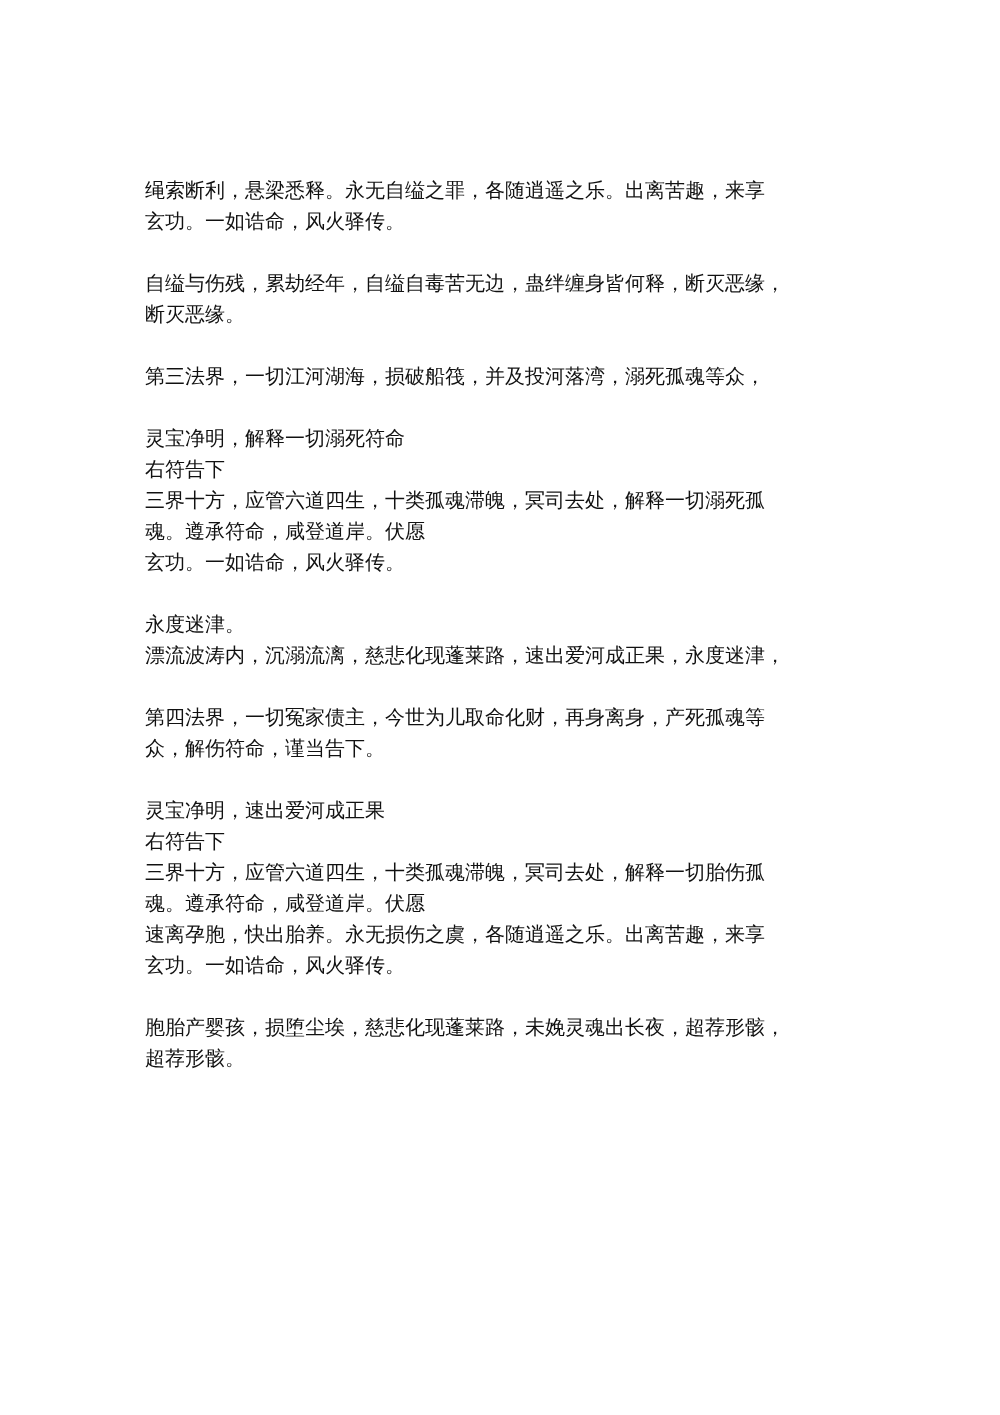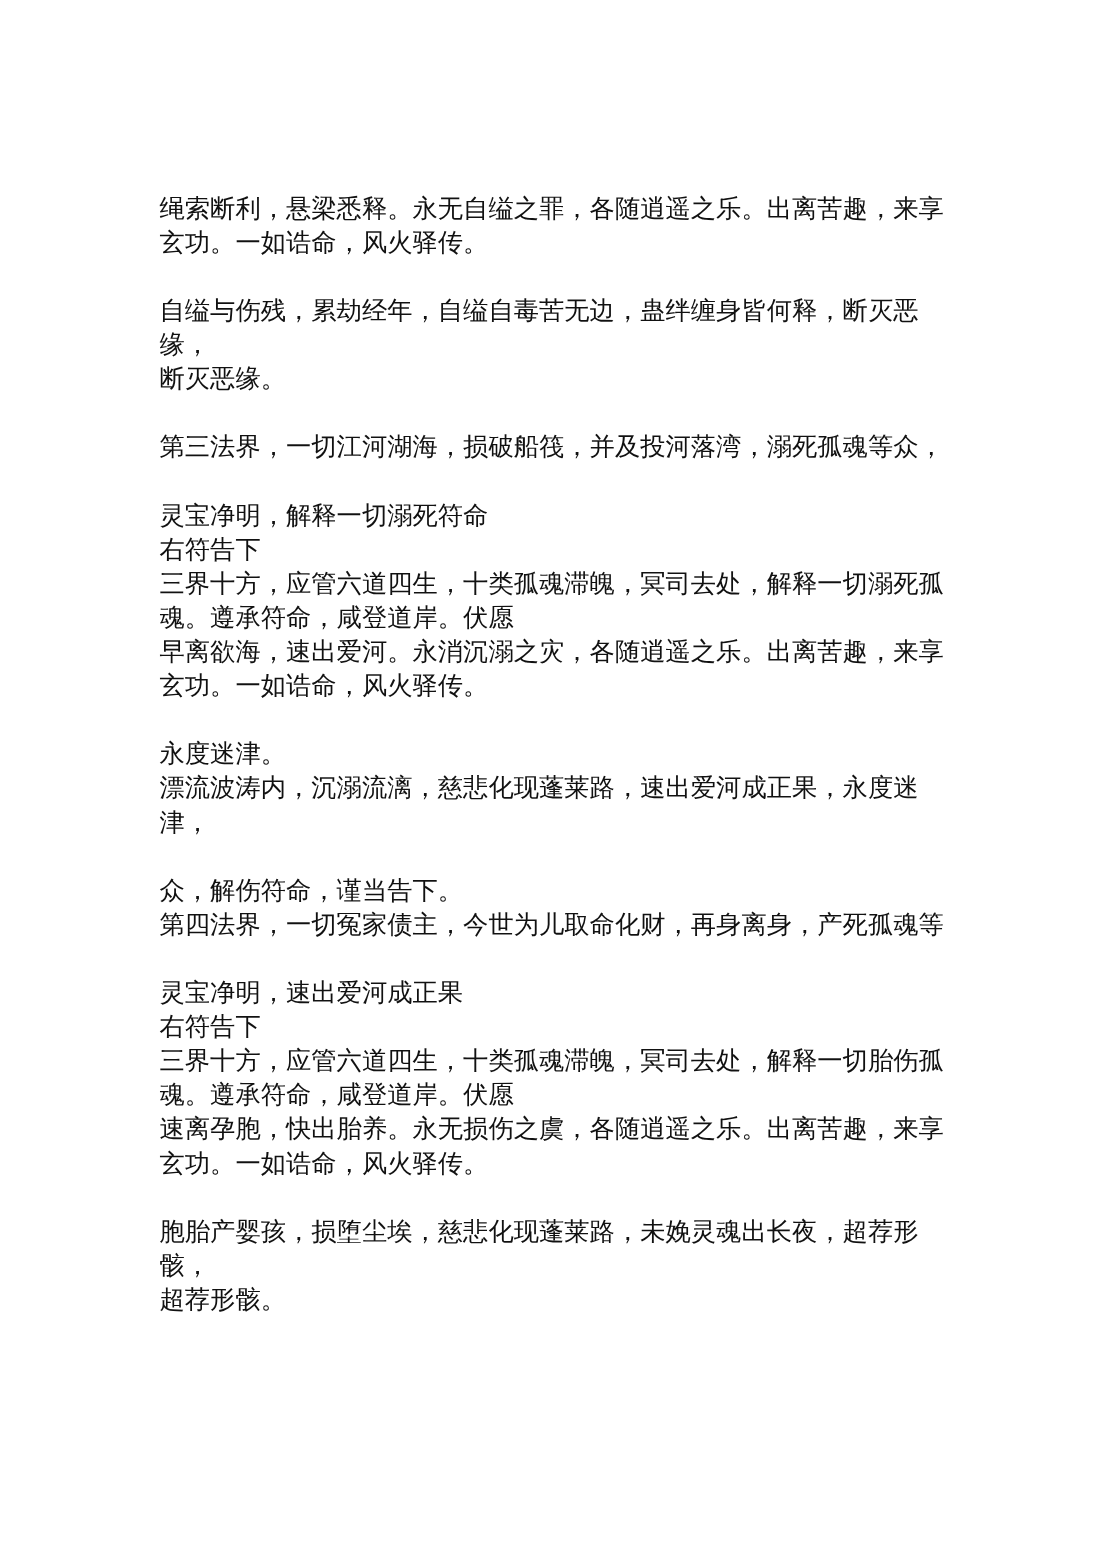--- a/index.html
+++ b/index.html
@@ -1,20 +1,20 @@
 <!DOCTYPE html>
 <html><head>
 <meta charset="utf-8">
 <style>
   html, body { margin: 0; padding: 0; background: #ffffff; }
   body { width: 1000px; height: 1415px; position: relative; overflow: hidden; }
   .page {
     position: absolute; left: 145px; top: 175px; width: 715px;
     font-family: "DejaVu Serif", "Liberation Serif", serif;
-    font-size: 23px; line-height: 31px; color: #111111;
+    font-size: 20px; line-height: 31px; color: #111111;
   }
   .para { margin: 0 0 31px 0; white-space: normal; word-break: break-all; }
   .line { display: block; }
 </style>
 </head>
 <body>
 
 <div class="page">
   <p class="para">
     <span class="line">绳索断利，悬梁悉释。永无自缢之罪，各随逍遥之乐。出离苦趣，来享</span>
@@ -25,30 +25,29 @@
     <span class="line">断灭恶缘。</span>
   </p>
   <p class="para">
     <span class="line">第三法界，一切江河湖海，损破船筏，并及投河落湾，溺死孤魂等众，</span>
   </p>
   <p class="para">
     <span class="line">灵宝净明，解释一切溺死符命</span>
     <span class="line">右符告下</span>
     <span class="line">三界十方，应管六道四生，十类孤魂滞魄，冥司去处，解释一切溺死孤</span>
     <span class="line">魂。遵承符命，咸登道岸。伏愿</span>
-    <span class="line">早离欲海，速出爱河。永消沉溺之灾，各随逍遥之乐。出离苦趣，来享</span>
     <span class="line">玄功。一如诰命，风火驿传。</span>
   </p>
   <p class="para">
     <span class="line">永度迷津。</span>
     <span class="line">漂流波涛内，沉溺流漓，慈悲化现蓬莱路，速出爱河成正果，永度迷津，</span>
   </p>
   <p class="para">
+    <span class="line">第四法界，一切冤家债主，今世为儿取命化财，再身离身，产死孤魂等</span>
     <span class="line">众，解伤符命，谨当告下。</span>
-    <span class="line">第四法界，一切冤家债主，今世为儿取命化财，再身离身，产死孤魂等</span>
   </p>
   <p class="para">
     <span class="line">灵宝净明，速出爱河成正果</span>
     <span class="line">右符告下</span>
     <span class="line">三界十方，应管六道四生，十类孤魂滞魄，冥司去处，解释一切胎伤孤</span>
     <span class="line">魂。遵承符命，咸登道岸。伏愿</span>
     <span class="line">速离孕胞，快出胎养。永无损伤之虞，各随逍遥之乐。出离苦趣，来享</span>
     <span class="line">玄功。一如诰命，风火驿传。</span>
   </p>
   <p class="para">

